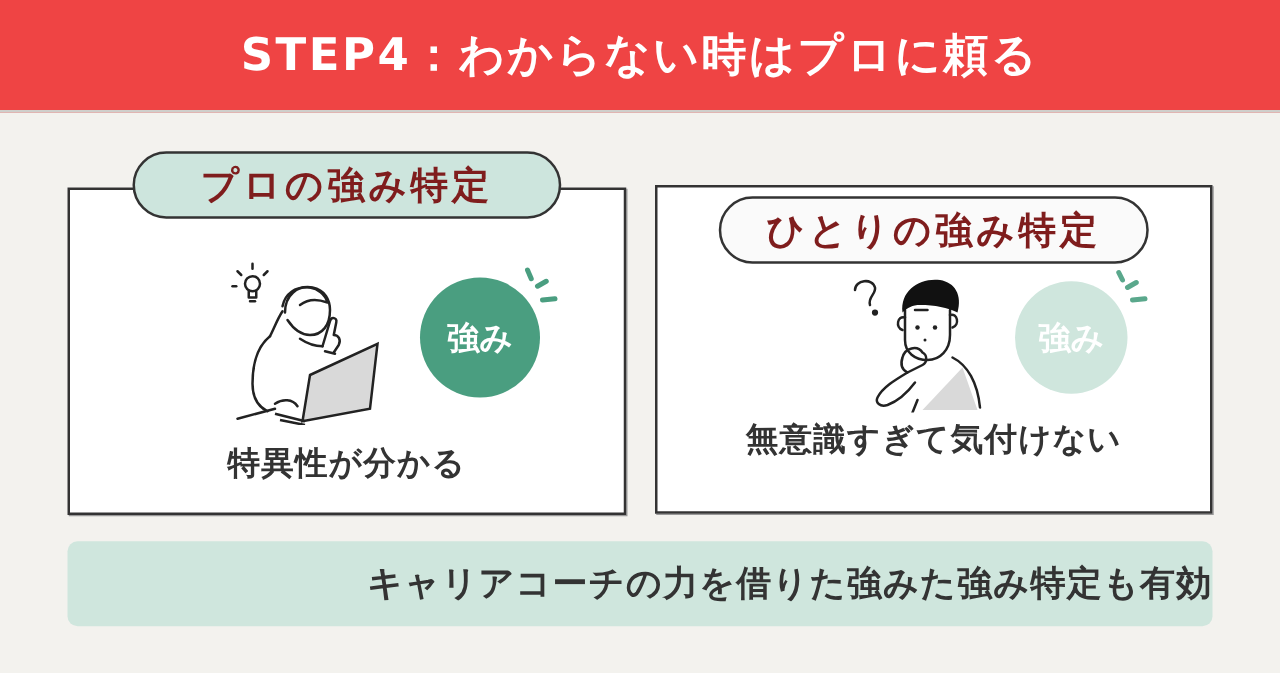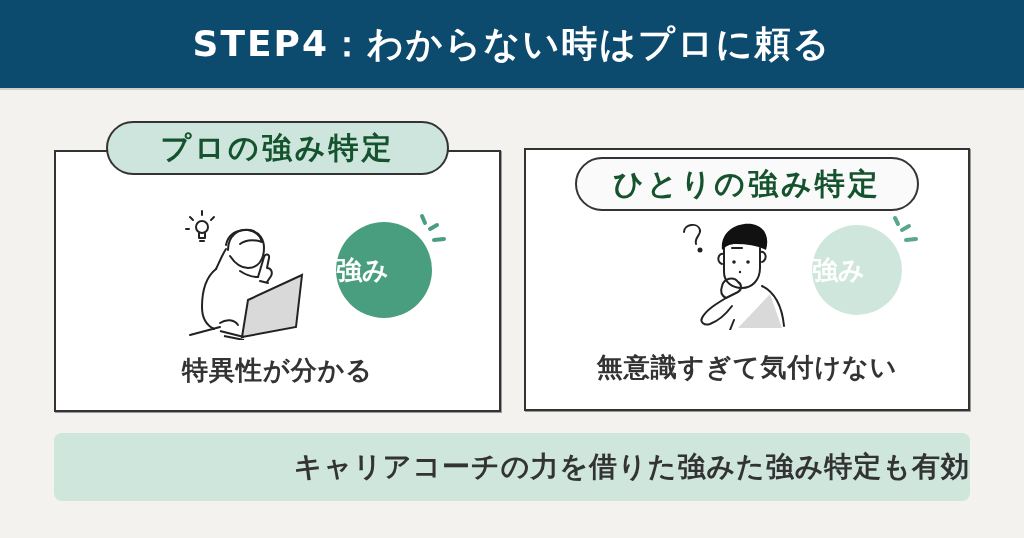--- a/index.html
+++ b/index.html
@@ -5,51 +5,51 @@
     html, body { margin: 0; padding: 0; }
     body {
       width: 1024px; height: 538px; overflow: hidden;
       background: #f3f2ee;
       font-family: "DejaVu Sans", "Liberation Sans", sans-serif;
       color: #333;
       position: relative;
     }
     .header {
       position: absolute; left: 0; top: 0; width: 1024px; height: 88px;
-      background: #0c4a6e;
+      background: #ef4444;
       border-bottom: 2px solid #cfcfcb;
       display: flex; align-items: center; justify-content: center;
     }
     .header-title {
       color: #ffffff; font-size: 36px; font-weight: bold; letter-spacing: 2px;
     }
     .panel {
       position: absolute; background: #ffffff;
       border: 2px solid #333333;
       box-shadow: 1px 1px 0 #999;
     }
     .panel-left { left: 54px; top: 150px; width: 443px; height: 258px; }
     .panel-right { left: 524px; top: 148px; width: 442px; height: 259px; }
     .pill {
       position: absolute; height: 54px; border: 2px solid #333333;
       border-radius: 30px; display: flex; align-items: center; justify-content: center;
-      font-size: 30px; font-weight: bold; color: #14532d; letter-spacing: 3px;
+      font-size: 30px; font-weight: bold; color: #7f1d1d; letter-spacing: 3px;
       box-sizing: border-box;
     }
     .pill-left { left: 106px; top: 121px; width: 343px; background: #cde5dd; }
     .pill-right { left: 575px; top: 121px; width: 344px; background: #fafafa; margin-top: 36px; }
     .caption {
       position: absolute; font-size: 26px; font-weight: bold; color: #333;
       text-align: center; letter-spacing: 1px; font-family: Liberation Serif, serif;
     }
     .caption-left { left: 54px; width: 447px; top: 353px; }
-    .caption-right { left: 524px; width: 446px; top: 350px; }
+    .caption-right { left: 524px; width: 446px; top: 334px; }
     .circle {
       position: absolute; border-radius: 50%;
-      display: flex; align-items: center; 
+      display: flex; align-items: center; justify-content: center;
       color: #ffffff; font-size: 26px; font-weight: bold;
     }
     .circle-left { left: 336px; top: 222px; width: 96px; height: 96px; }
     .circle-right { left: 812px; top: 225px; width: 90px; height: 90px; }
     .sparkle { position: absolute; }
     .illust { position: absolute; }
     .banner {
       position: absolute; left: 54px; top: 433px; width: 916px; height: 68px;
       background: #cfe6dd; border-radius: 8px;
       display: flex; align-items: center; justify-content: flex-end;

